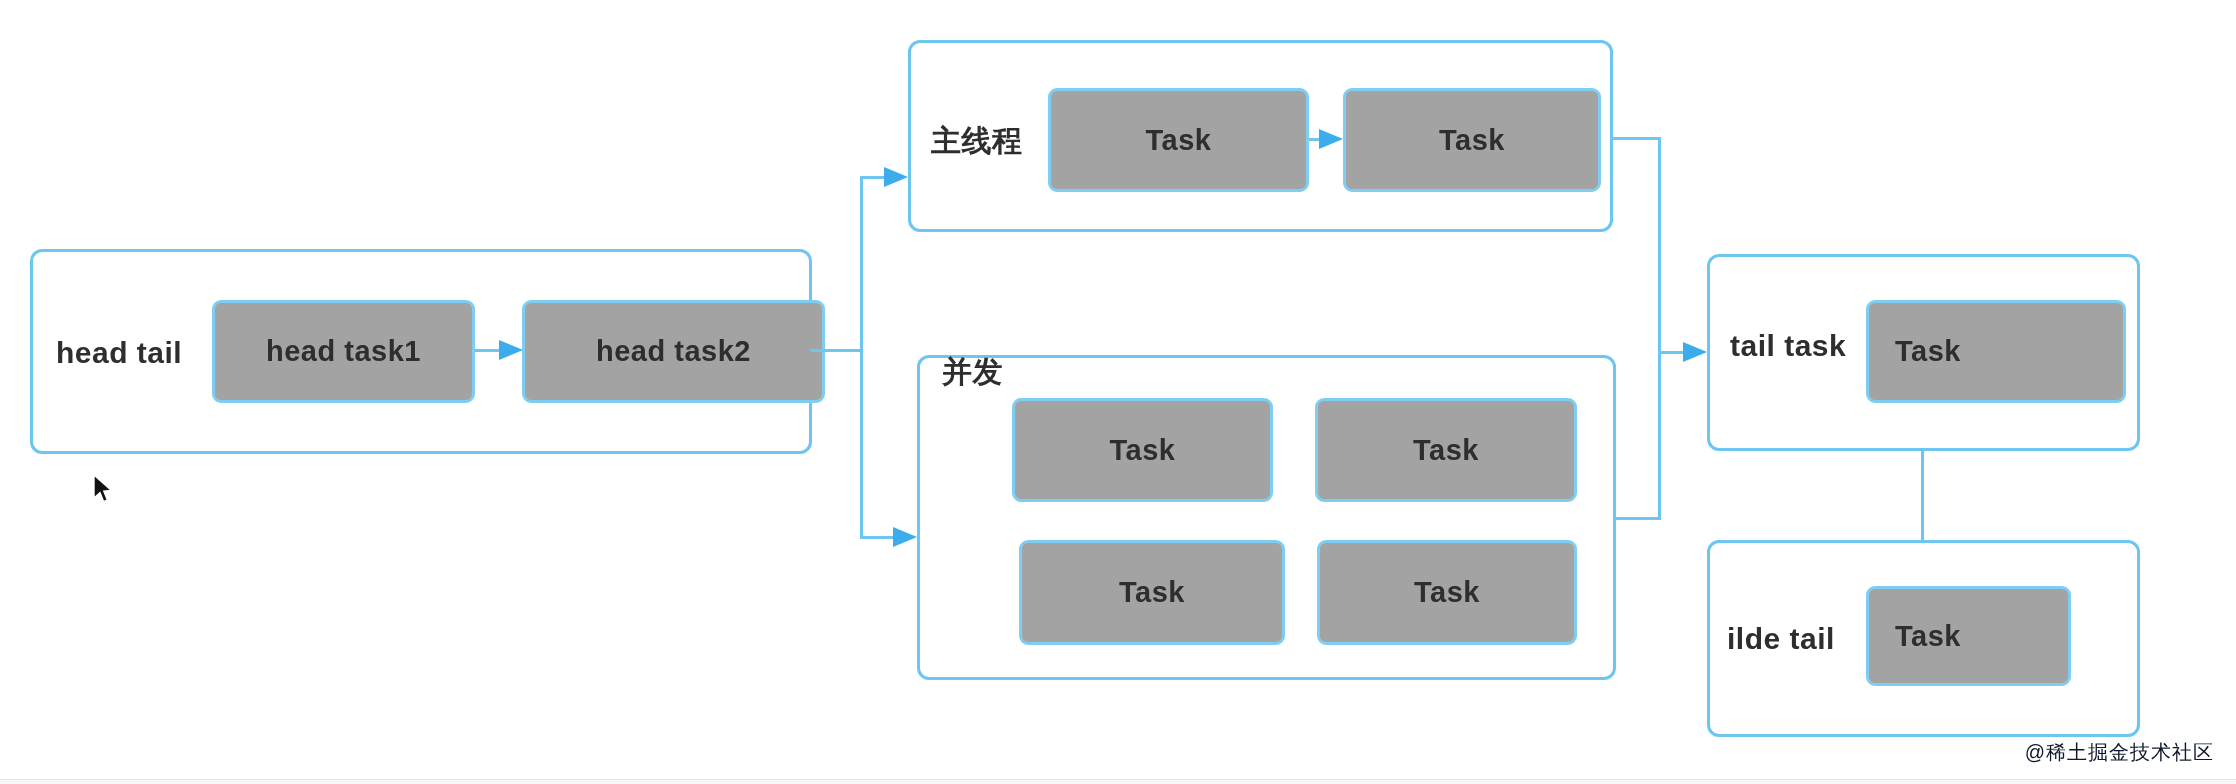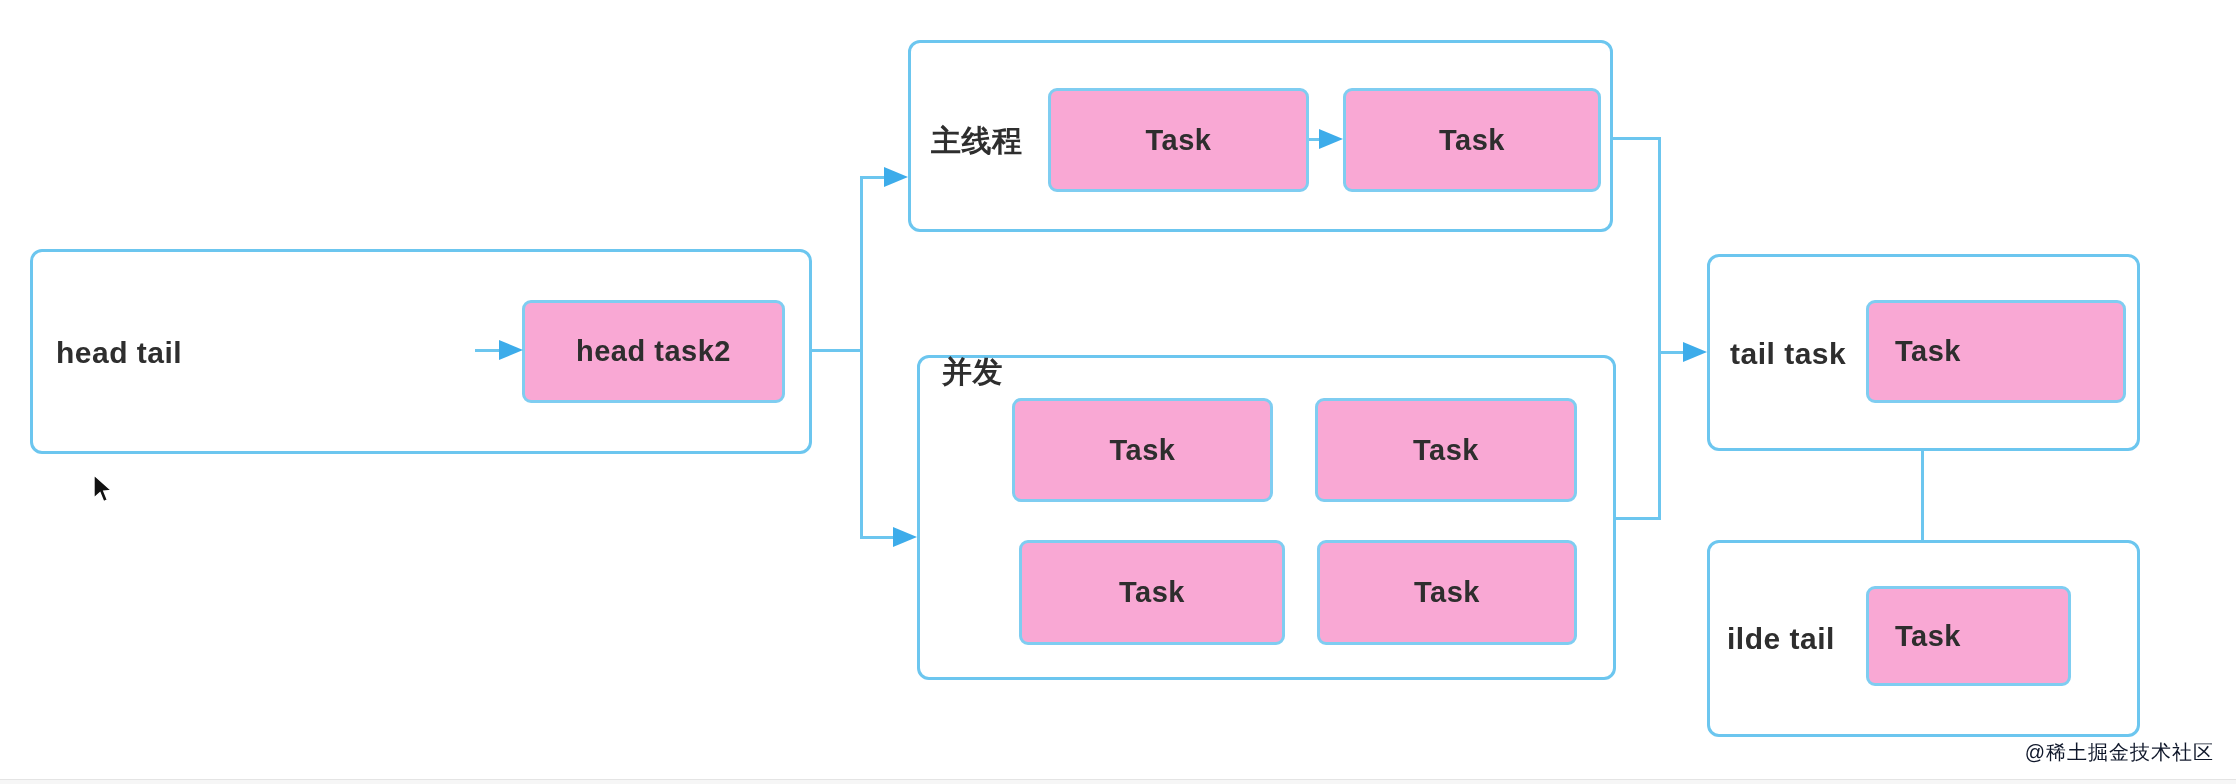--- a/index.html
+++ b/index.html
@@ -7,21 +7,21 @@
     width:2236px;height:784px;position:relative;background:#ffffff;overflow:hidden;
     font-family:"Liberation Sans","DejaVu Sans",sans-serif;
   }
   .canvas{position:absolute;inset:0;}
   
   .group-box{
     position:absolute;box-sizing:border-box;background:#ffffff;
     border:3px solid #6cc6ef;border-radius:12px;
   }
   .task-box{
-    position:absolute;box-sizing:border-box;background:#f9a8d4;
+    position:absolute;box-sizing:border-box;background:#a3a3a3;
     border:3px solid #7fcdf1;border-radius:9px;
     display:flex;align-items:center;justify-content:center;
     font-size:29px;font-weight:600;color:#2e2e2e;letter-spacing:0.5px;text-align:right;
   }
   .task-box.left-text{justify-content:flex-start;padding-left:26px;}
   .grp-label{
     position:absolute;font-size:30px;font-weight:600;color:#2e2e2e;
     white-space:nowrap;letter-spacing:0.5px;
   }
   
@@ -44,21 +44,24 @@
   }
   .cursor{position:absolute;left:92px;top:474px;}
 </style>
 </head>
 <body>
 
 <div class="canvas">
 
   <div class="group-box" style="left:30px;top:249px;width:782px;height:205px;"></div>
   <div class="grp-label" style="left:56px;top:336px;">head tail</div>
-  <div class="task-box" style="left:522px;top:300px;width:263px;height:103px;">
+  <div class="task-box" style="left:212px;top:300px;width:263px;height:103px;">
+    <span>head task1</span>
+  </div>
+  <div class="task-box" style="left:522px;top:300px;width:303px;height:103px;">
     <span>head task2</span>
   </div>
 
   <div class="line hline" style="left:475px;top:349px;width:28px;"></div>
   <div class="arrowhead" style="left:499px;top:340px;"></div>
 
   <div class="group-box" style="left:908px;top:40px;width:705px;height:192px;"></div>
   <div class="grp-label" style="left:931px;top:121px;">主线程</div>
   <div class="task-box" style="left:1048px;top:88px;width:261px;height:104px;">
     <span>Task</span>
@@ -79,21 +82,21 @@
     <span>Task</span>
   </div>
   <div class="task-box" style="left:1019px;top:540px;width:266px;height:105px;">
     <span>Task</span>
   </div>
   <div class="task-box" style="left:1317px;top:540px;width:260px;height:105px;">
     <span>Task</span>
   </div>
 
   <div class="group-box" style="left:1707px;top:254px;width:433px;height:197px;"></div>
-  <div class="grp-label" style="left:1730px;top:337px;">tail task</div>
+  <div class="grp-label" style="left:1730px;top:329px;">tail task</div>
   <div class="task-box left-text" style="left:1866px;top:300px;width:260px;height:103px;">
     <span>Task</span>
   </div>
 
   <div class="group-box" style="left:1707px;top:540px;width:433px;height:197px;"></div>
   <div class="grp-label" style="left:1727px;top:622px;">ilde tail</div>
   <div class="task-box left-text" style="left:1866px;top:586px;width:205px;height:100px;">
     <span>Task</span>
   </div>
 

